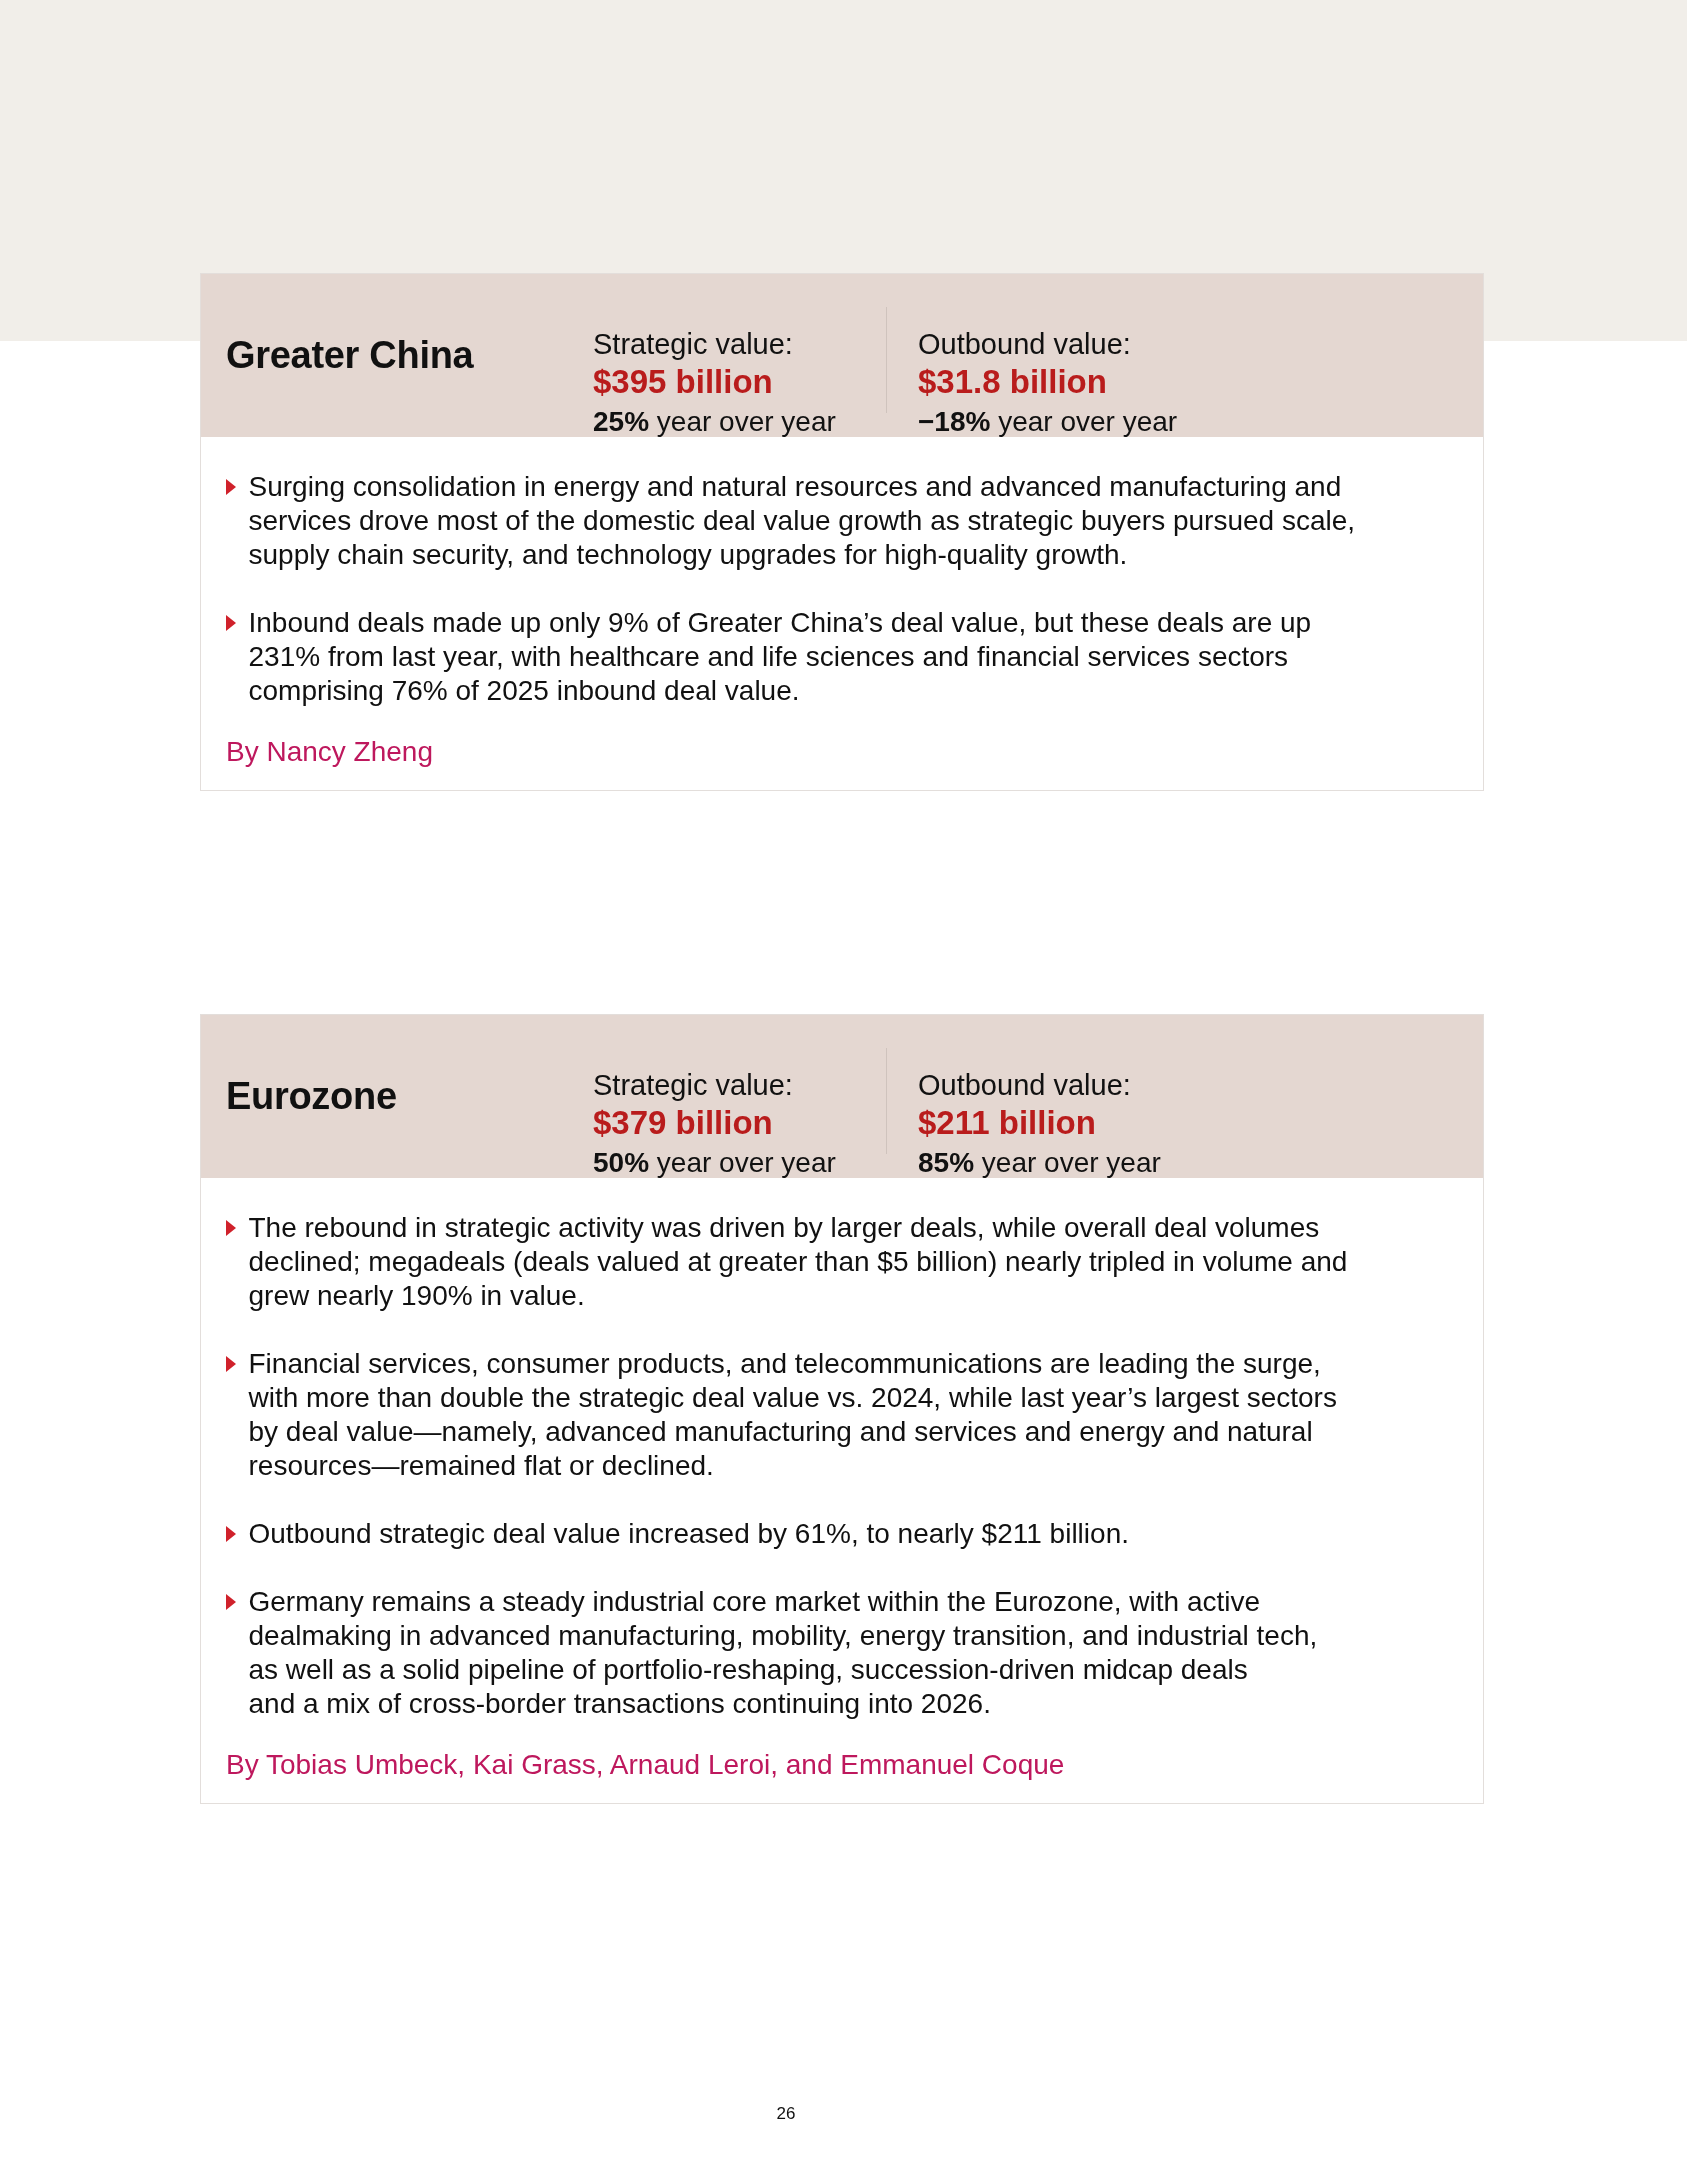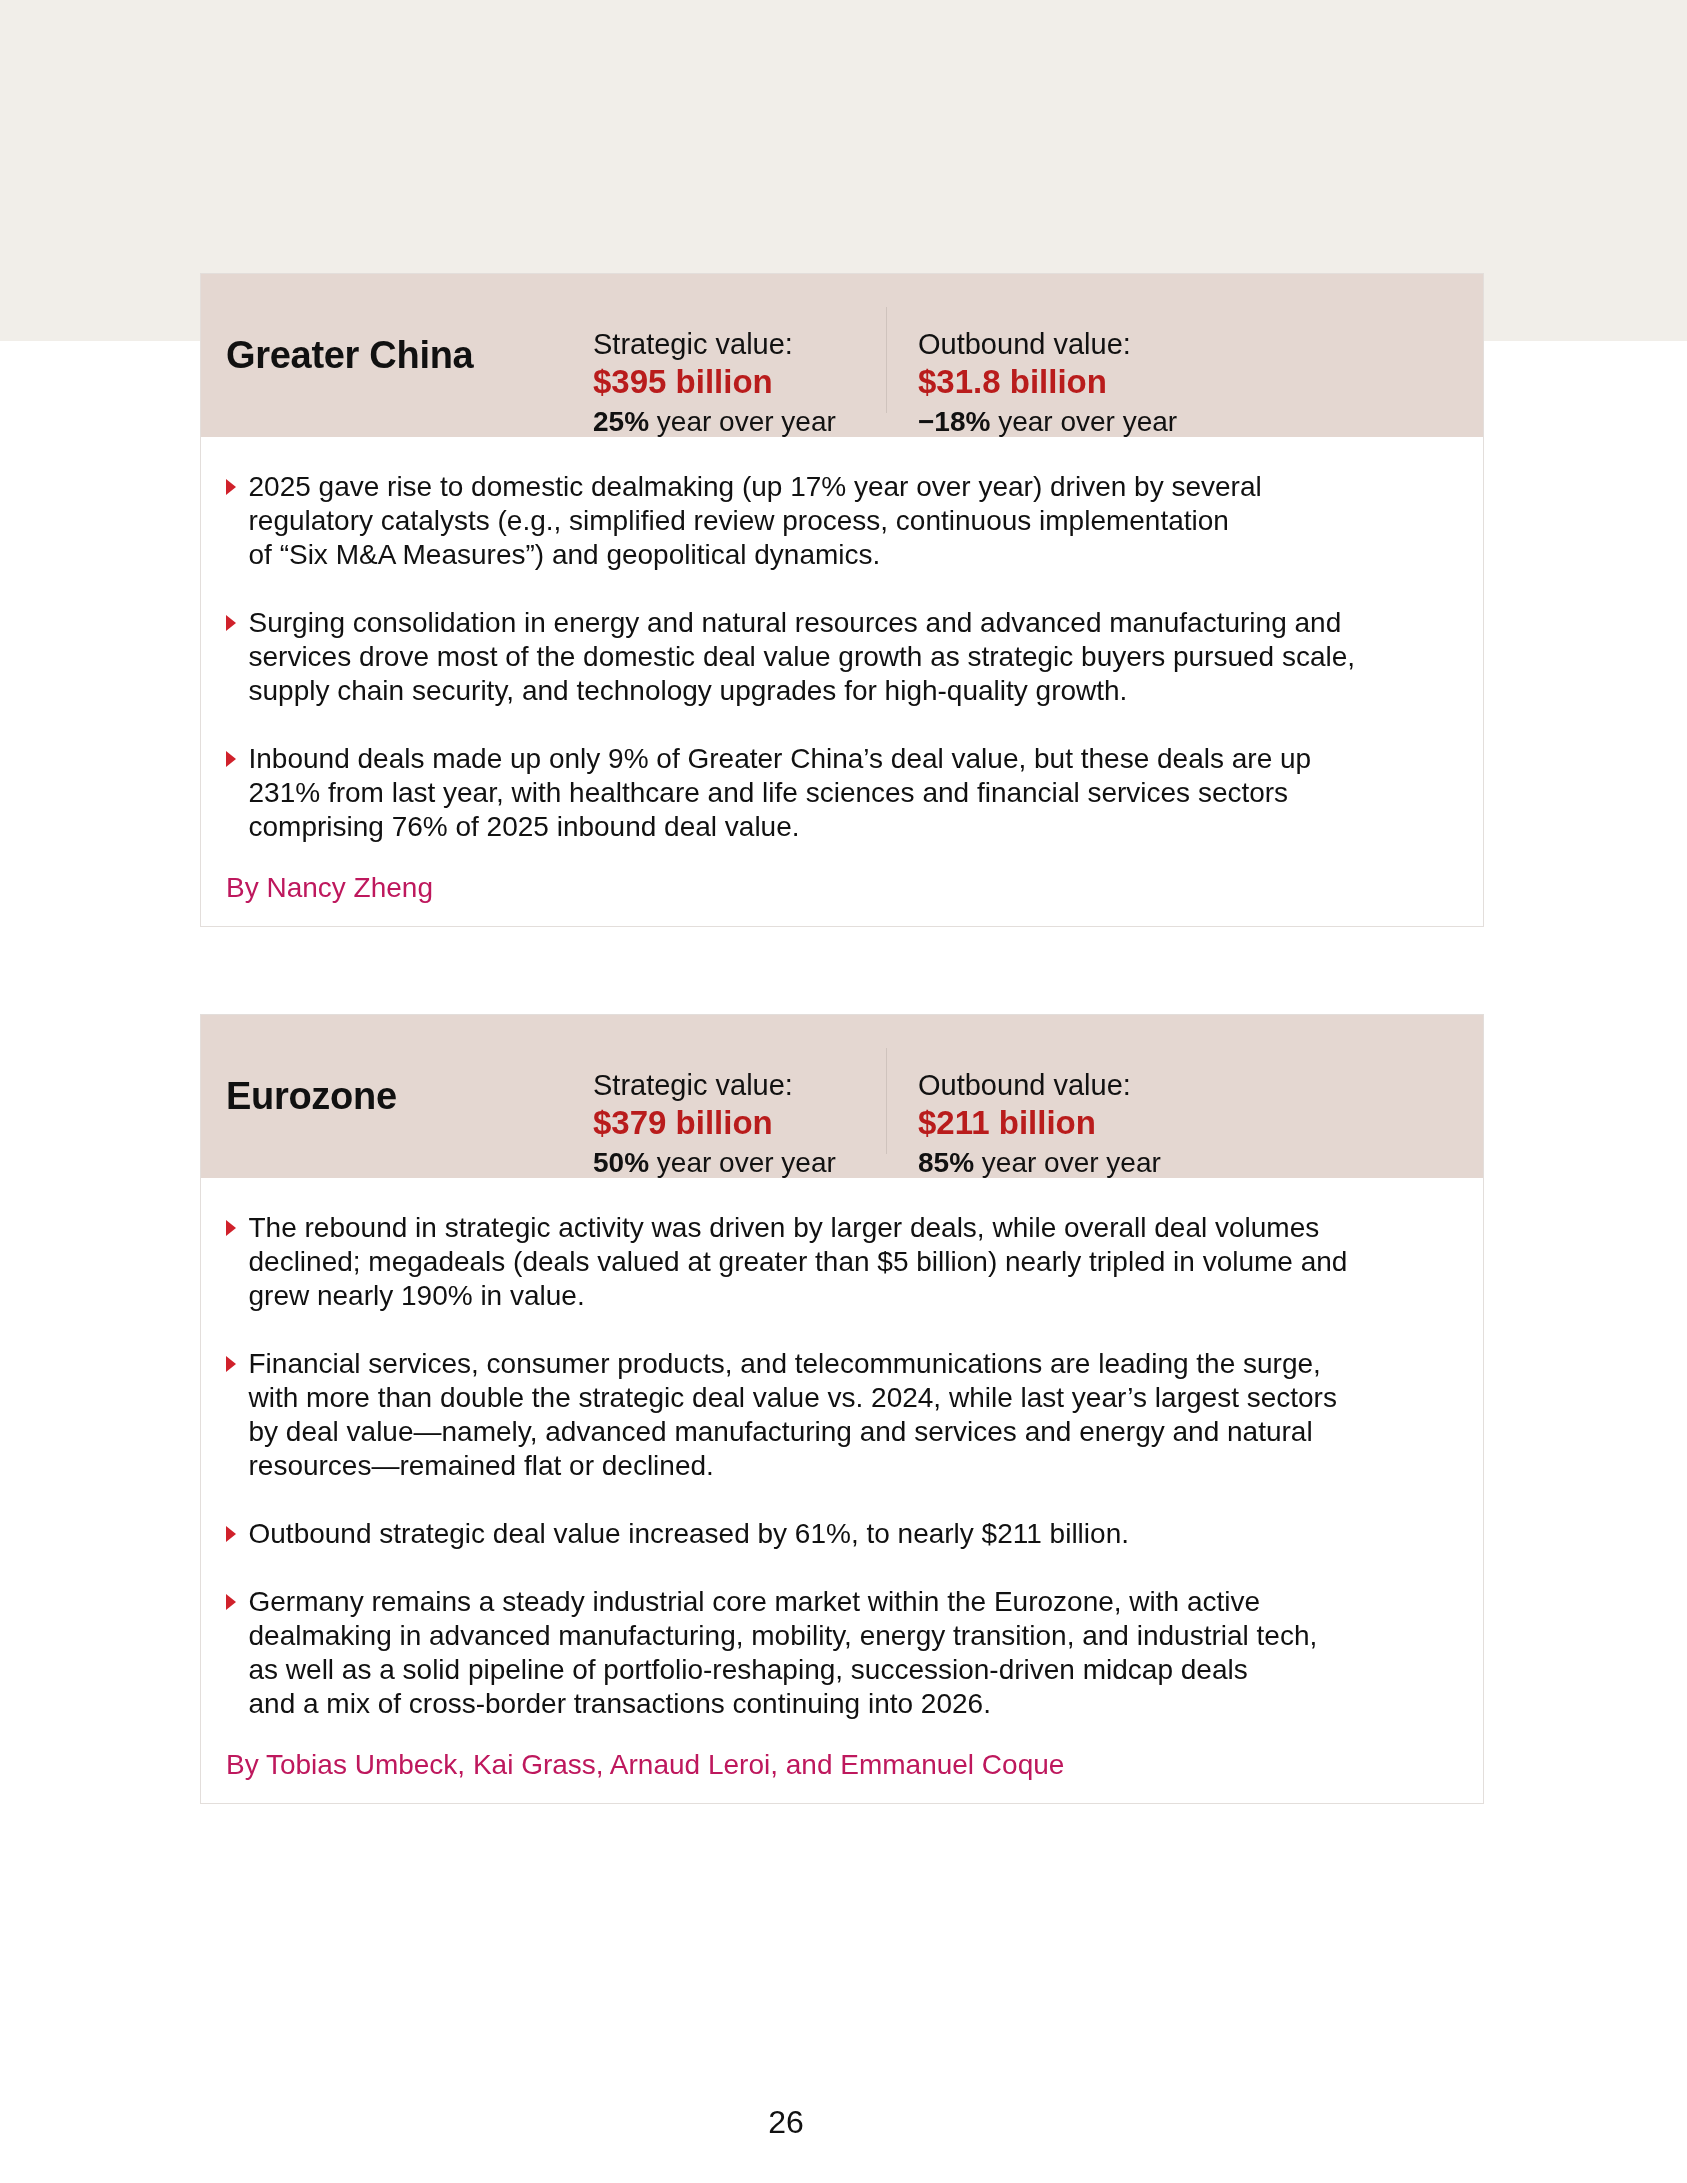--- a/index.html
+++ b/index.html
@@ -36,21 +36,21 @@
     position: relative; padding-left: 22.5px; font-size: 28px; line-height: 34px;
     margin-bottom: 34px; white-space: pre-line;
   }
   .bullet .arrow {
     position: absolute; left: 0; top: 9.3px; width: 0; height: 0;
     border-top: 8.6px solid transparent; border-bottom: 8.6px solid transparent;
     border-left: 10.6px solid #d0212b;
   }
   .byline { font-size: 28px; color: #be185d; line-height: 34px; padding-bottom: 21px; margin-top: -6.6px; }
   .page-number {
-    position: absolute; left: 0; width: 1572px; top: 2104px; text-align: center; font-size: 32px;
+    position: absolute; left: 0; width: 1572px; top: 2104px; text-align: center; font-size: 17px;
   }
 </style>
 </head>
 <body>
 
 <div class="top-band"></div>
 
 <div class="card" style="top:273px;">
   <div class="card-head">
     <div class="region">Greater China</div>
@@ -60,23 +60,20 @@
       <div class="change"><b>25%</b><span> year over year</span></div>
     </div>
     <div class="divider"></div>
     <div class="metric outbound">
       <div class="label">Outbound value:</div>
       <div class="value">$31.8 billion</div>
       <div class="change"><b>−18%</b><span> year over year</span></div>
     </div>
   </div>
   <div class="card-body">
-    <div class="bullet"><span class="arrow"></span><span>2025 gave rise to domestic dealmaking (up 17% year over year) driven by several
-regulatory catalysts (e.g., simplified review process, continuous implementation
-of “Six M&amp;A Measures”) and geopolitical dynamics.</span></div>
     <div class="bullet"><span class="arrow"></span><span>Surging consolidation in energy and natural resources and advanced manufacturing and
 services drove most of the domestic deal value growth as strategic buyers pursued scale,
 supply chain security, and technology upgrades for high-quality growth.</span></div>
     <div class="bullet"><span class="arrow"></span><span>Inbound deals made up only 9% of Greater China’s deal value, but these deals are up
 231% from last year, with healthcare and life sciences and financial services sectors
 comprising 76% of 2025 inbound deal value.</span></div>
     <div class="byline">By Nancy Zheng</div>
   </div>
 </div>
 

